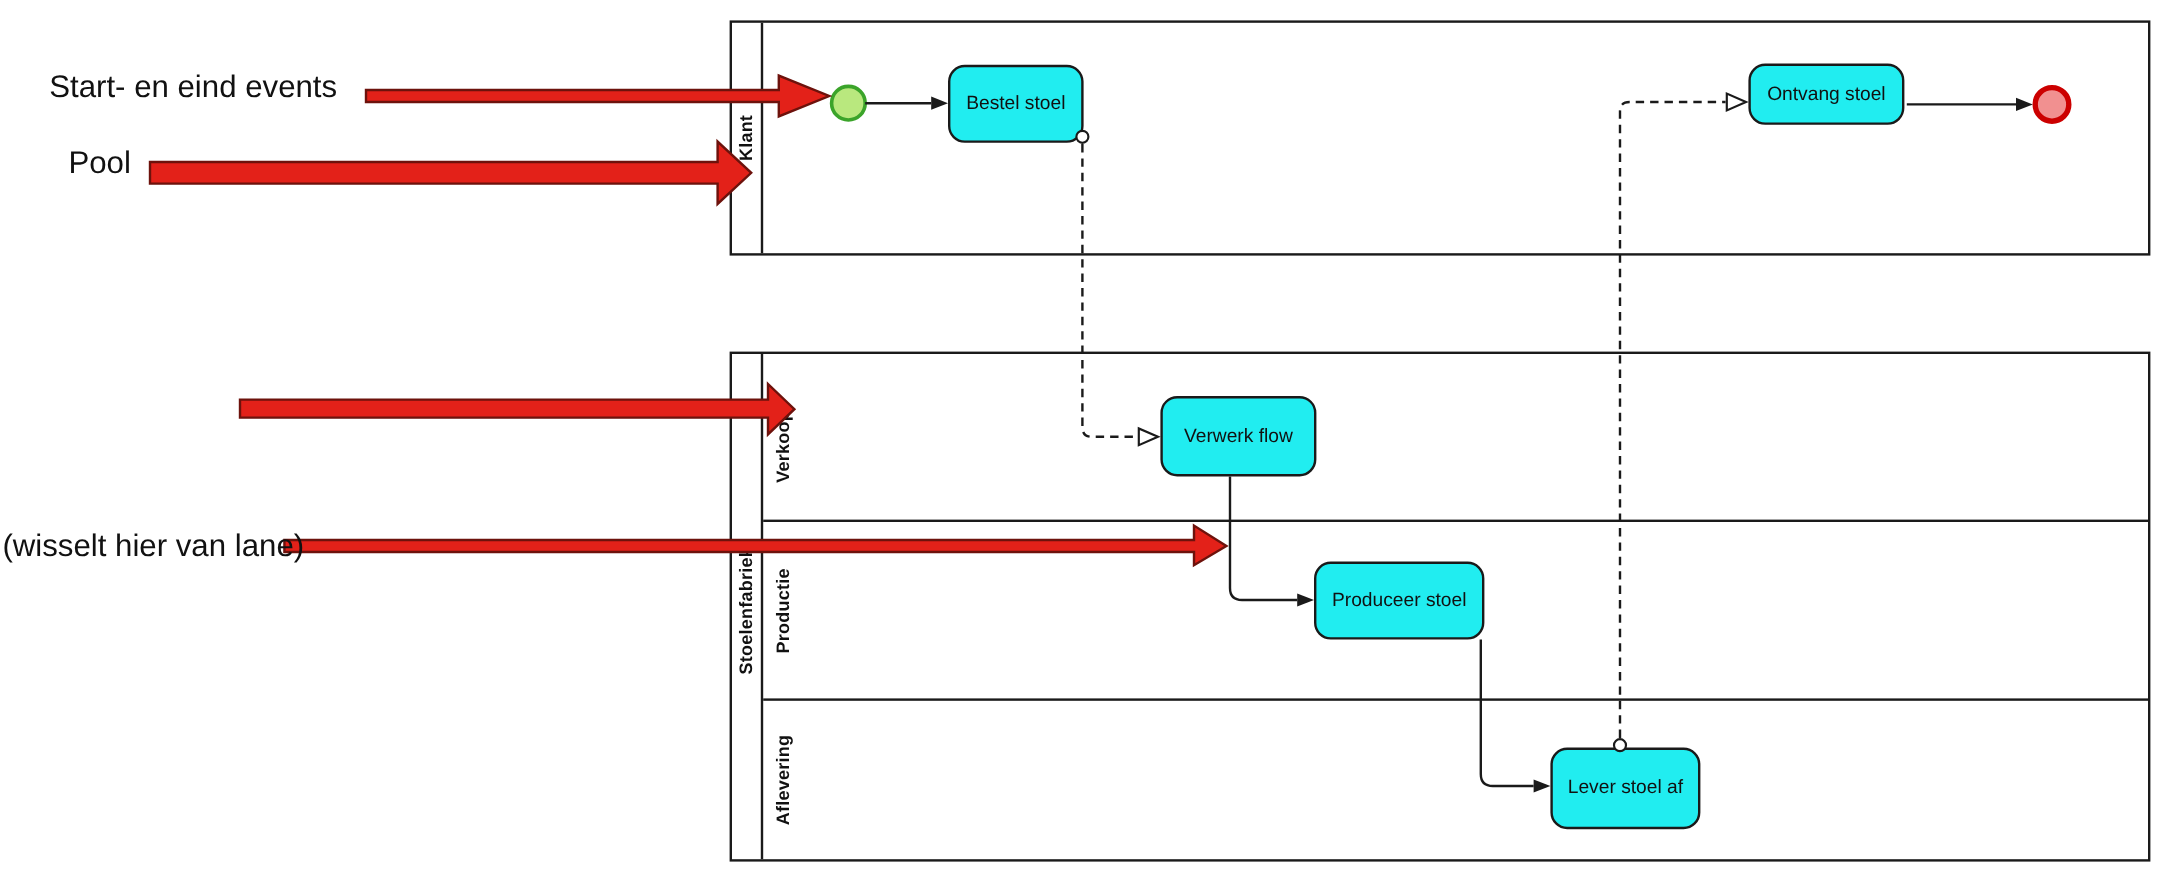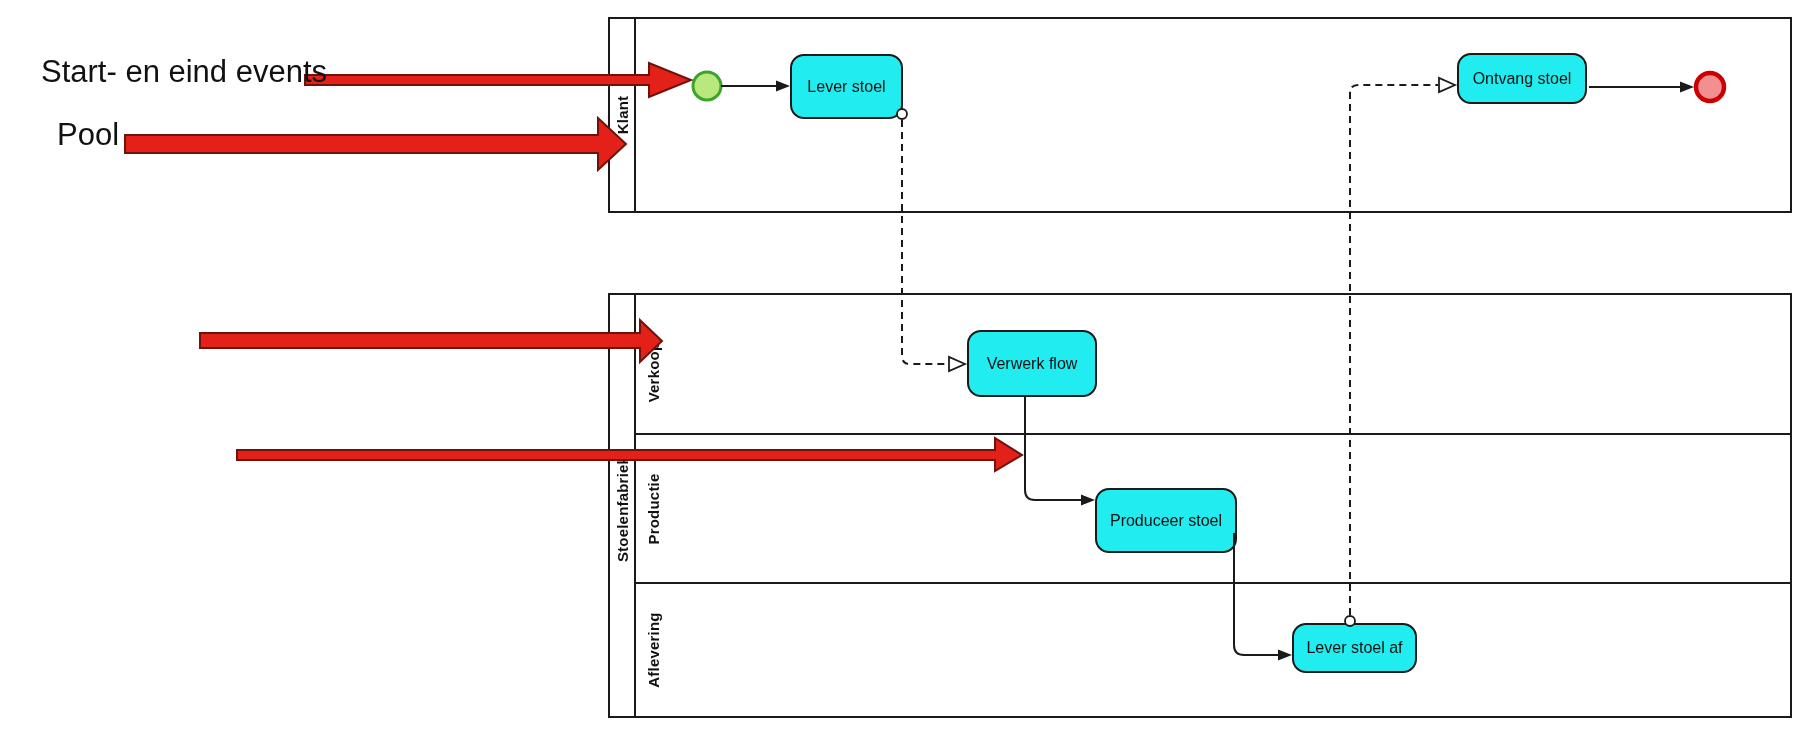--- a/index.html
+++ b/index.html
@@ -29,31 +29,32 @@
   .seq-line{stroke:var(--line);stroke-width:2;fill:none;}
   .seq-head{fill:var(--line);stroke:none;}
   .msg-line{stroke:var(--line);stroke-width:2;fill:none;stroke-dasharray:7 5;}
   .msg-head{fill:#fff;stroke:var(--line);stroke-width:1.8;}
   .msg-src{fill:#fff;stroke:var(--line);stroke-width:1.8;}
   .start-event{fill:var(--start-fill);stroke:var(--start-border);stroke-width:3;}
   .end-event{fill:var(--end-fill);stroke:var(--end-border);stroke-width:4.5;}
   .red-arrow{fill:var(--red-arrow);stroke:var(--red-arrow-border);stroke-width:2;stroke-linejoin:miter;}
   
   .ann{
-    position:absolute;z-index:4;font-size:31px;line-height:38px;white-space:nowrap;color:#111;
+    position:absolute;z-index:4;font-size:26px;line-height:38px;white-space:nowrap;color:#111;
   }
 </style>
 </head>
 <body>
 
 <div class="canvas">
 
   <div class="ann" style="left:41px;top:53px;">Start- en eind events</div>
   <div class="ann" style="left:57px;top:116px;">Pool</div>
   <div class="ann" style="left:2px;top:430px;line-height:49px;">
+    <div>(wisselt hier van lane)</div>
   </div>
 
   <div class="pool" style="left:608px;top:17px;width:1184px;height:196px;">
     <div class="pool-label-col">
       <div class="vlabel" style="left:12px;top:96px;">Klant</div>
     </div>
     <div class="pool-content"></div>
   </div>
 
   <div class="pool" style="left:608px;top:293px;width:1184px;height:425px;">
@@ -66,25 +67,25 @@
       </div>
       <div class="lane" style="height:149px;">
         <div class="vlabel" style="left:17px;top:74px;">Productie</div>
       </div>
       <div class="lane" style="flex:1 1 auto;">
         <div class="vlabel" style="left:17px;top:66px;">Aflevering</div>
       </div>
     </div>
   </div>
 
-  <div class="task" style="left:790px;top:54px;width:113px;height:65px;">Lever stoel</div>
+  <div class="task" style="left:790px;top:54px;width:113px;height:65px;">Bestel stoel</div>
   <div class="task" style="left:1457px;top:53px;width:130px;height:51px;">Ontvang stoel</div>
   <div class="task" style="left:967px;top:330px;width:130px;height:67px;">Verwerk flow</div>
-  <div class="task" style="left:1095px;top:488px;width:142px;height:65px;text-align:center;">Produceer stoel</div>
-  <div class="task" style="left:1292px;top:623px;width:125px;height:50px;">Lever stoel af</div>
+  <div class="task" style="left:1095px;top:468px;width:142px;height:65px;text-align:center;">Produceer stoel</div>
+  <div class="task" style="left:1292px;top:623px;width:125px;height:68px;">Lever stoel af</div>
 
   <svg class="overlay" width="1798" height="735" viewBox="0 0 1798 735">
 
     <circle class="start-event" cx="707" cy="86" r="14"></circle>
     <circle class="end-event" cx="1710" cy="87" r="14"></circle>
 
     <path class="seq-line" d="M721,86 H776"></path>
     <polygon class="seq-head" points="790,86 776,80.5 776,91.5"></polygon>
 
     <path class="seq-line" d="M1589,87 H1680"></path>

